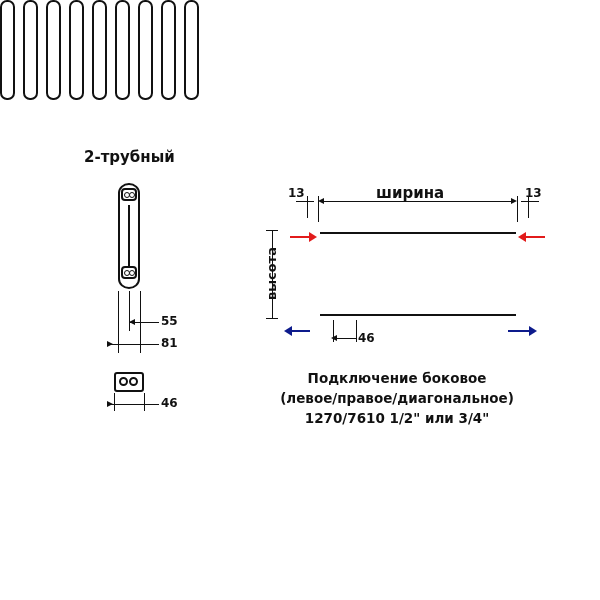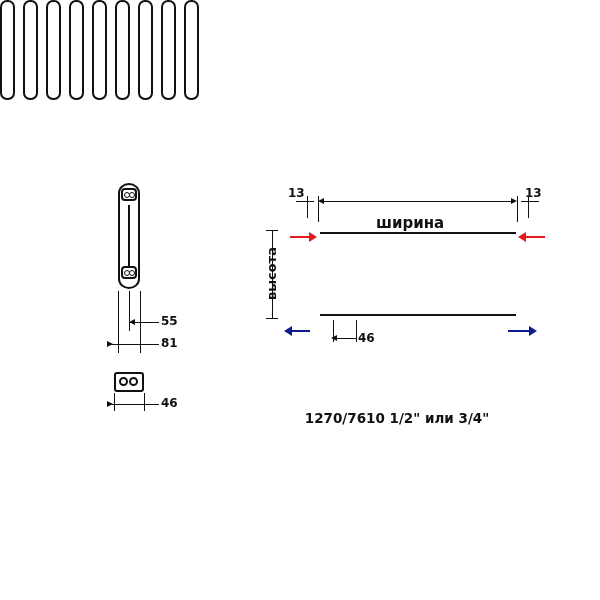--- a/index.html
+++ b/index.html
@@ -143,20 +143,21 @@
     border-bottom: 3.5px solid transparent;
   }
   .tick-l { border-right: 6px solid #111; }
   .tick-r { border-left: 6px solid #111; }
 </style>
 </head>
 <body>
 
 <div id="stage">
 
+  <div class="abs title-2pipe">2-трубный</div>
 
   <div class="abs lrad-body"></div>
   <div class="abs lrad-inner-line"></div>
 
   <div class="abs lrad-cap" style="left:121px; top:188px;">
     <span class="dot" style="left:1px; top:2px;"></span>
     <span class="dot" style="left:6px; top:2px;"></span>
   </div>
   <div class="abs lrad-cap" style="left:121px; top:266px;">
     <span class="dot" style="left:1px; top:2px;"></span>
@@ -201,21 +202,21 @@
   <div class="abs hline" style="left:320px; top:314px; width:196px; height:2px;"></div>
 
   <div class="abs vline" style="left:318px; top:196px; height:26px;"></div>
   <div class="abs vline" style="left:517px; top:196px; height:26px;"></div>
   <div class="abs vline" style="left:307px; top:196px; height:22px;"></div>
   <div class="abs vline" style="left:528px; top:196px; height:22px;"></div>
 
   <div class="abs hline" style="left:320px; top:201px; width:195px;"></div>
   <div class="abs tick-l" style="left:318px; top:197.5px;"></div>
   <div class="abs tick-r" style="left:511px; top:197.5px;"></div>
-  <div class="abs big-label" style="left:376px; top:184px;margin-top:30px;">ширина</div>
+  <div class="abs big-label" style="left:376px; top:184px;">ширина</div>
 
   <div class="abs hline" style="left:296px; top:201px; width:18px;"></div>
   <div class="abs dim-label" style="left:288px; top:186px;">13</div>
   <div class="abs hline" style="left:521px; top:201px; width:18px;"></div>
   <div class="abs dim-label" style="left:525px; top:186px;">13</div>
 
   <div class="abs vline" style="left:272px; top:230px; height:88px;"></div>
   <div class="abs hline" style="left:266px; top:230px; width:12px;"></div>
   <div class="abs hline" style="left:266px; top:318px; width:12px;"></div>
   <div class="abs vert-label" style="left:264px; top:300px;">высота</div>
@@ -231,15 +232,17 @@
 
   <div class="abs arrow-shaft blue" style="left:508px; top:330px; width:22px;"></div>
   <div class="abs arrow-head blueh-r" style="left:529px; top:326px;"></div>
 
   <div class="abs vline" style="left:333px; top:320px; height:22px;"></div>
   <div class="abs vline" style="left:356px; top:320px; height:22px;"></div>
   <div class="abs hline" style="left:333px; top:338px; width:23px;"></div>
   <div class="abs tick-l" style="left:331px; top:334.5px;"></div>
   <div class="abs dim-label" style="left:358px; top:331px;">46</div>
 
+  <div class="abs caption" style="left:262px; top:370px; width:270px;">Подключение боковое</div>
+  <div class="abs caption" style="left:262px; top:390px; width:270px;">(левое/правое/диагональное)</div>
   <div class="abs caption" style="left:262px; top:410px; width:270px;">1270/7610 1/2" или 3/4"</div>
 
 </div>
 
 </body></html>

